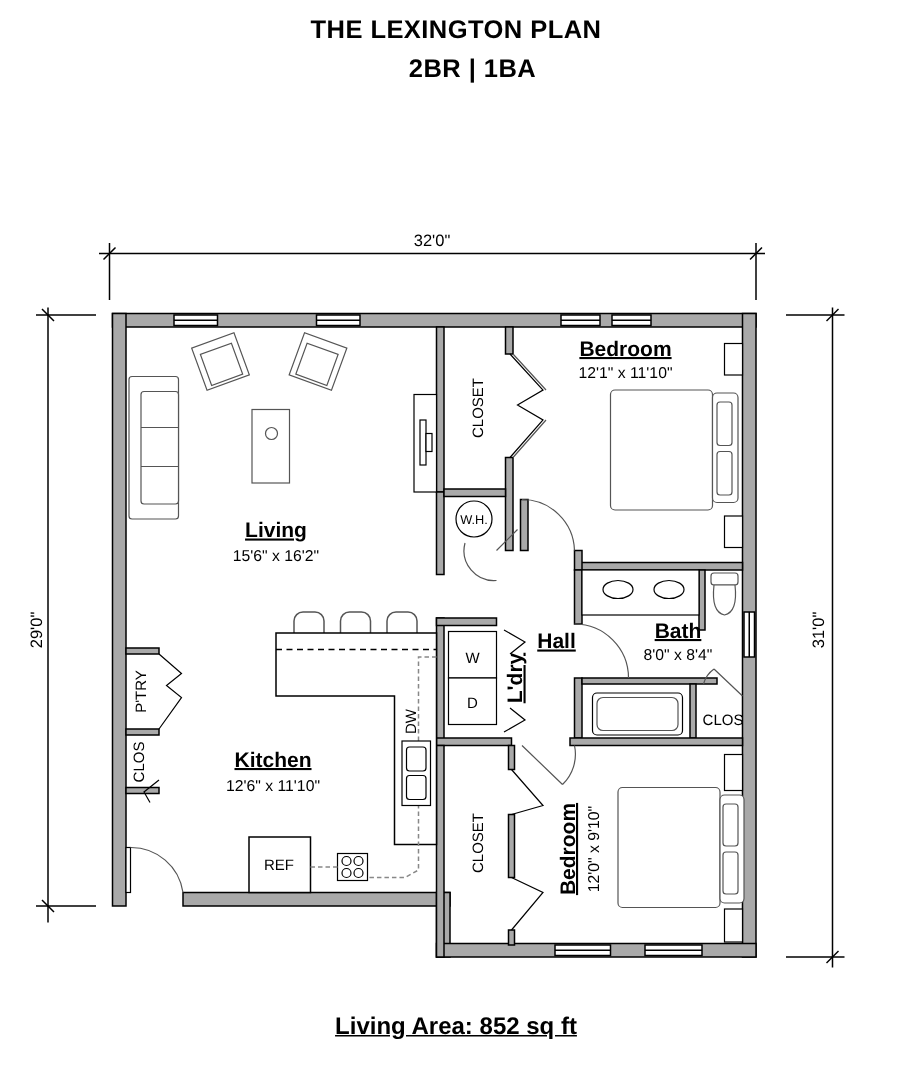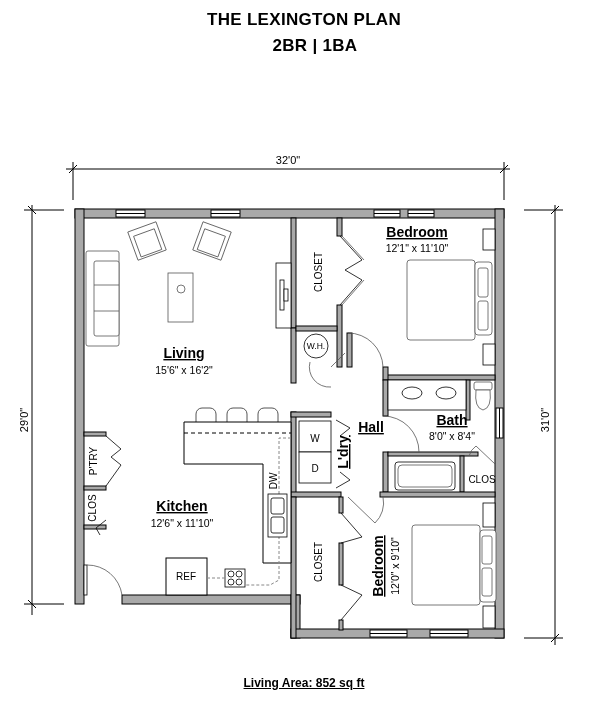--- a/index.html
+++ b/index.html
@@ -1,20 +1,20 @@
 <!DOCTYPE html>
 <html><head>
 <meta charset="utf-8">
 <style>
   html, body { margin:0; padding:0; background:#ffffff; }
   body { width:608px; height:717px; position:relative; overflow:hidden; font-family:"Liberation Sans", sans-serif; }
   .title { position:absolute; left:0; width:608px; text-align:center; font-weight:bold; font-size:17px; color:#000; letter-spacing:0.3px; }
   .t1 { top:10px; }
   .t2 { top:36px;padding-left:11px; }
-  .footer { position:absolute; top:676px; left:0; width:608px; text-align:center; font-weight:bold; font-size:12px; color:#000; text-decoration:underline; }
+  .footer { position:absolute; top:676px; left:0; width:608px; text-align:center; font-weight:bold; font-size:16px; color:#000; text-decoration:underline; }
   svg { position:absolute; left:0; top:0; }
   .lbl { font-family:"Liberation Sans", sans-serif; fill:#000; }
   .rname { font-size:14px; font-weight:bold; text-decoration:underline; }
   .rdim { font-size:10.5px; }
   .small { font-size:10px; }
   .dim { font-size:11px; }
 </style>
 </head>
 <body>
 

